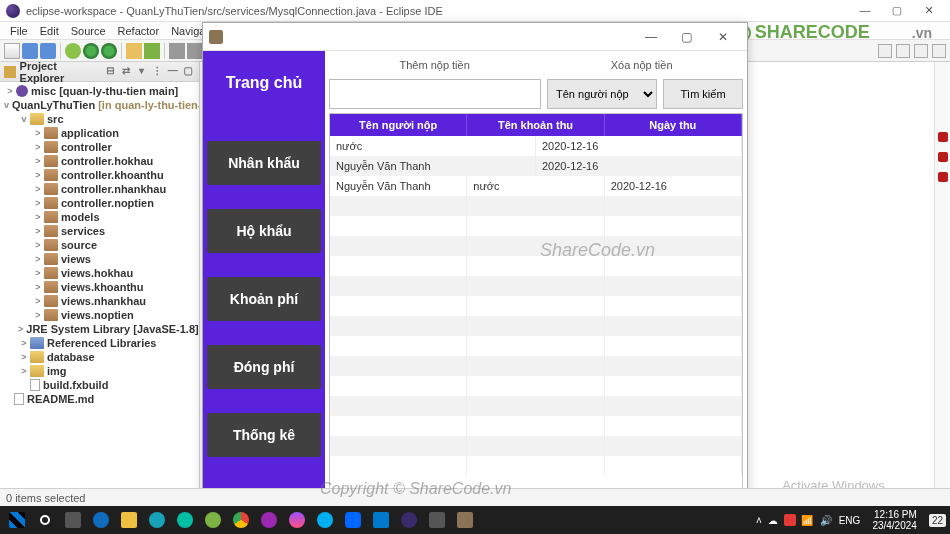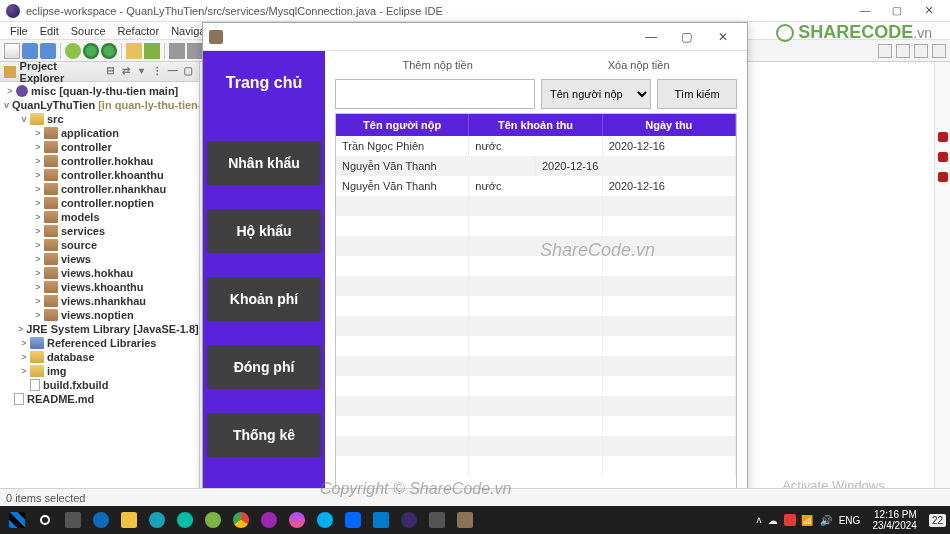--- a/index.html
+++ b/index.html
@@ -55,21 +55,21 @@
 .appwin-titlebar .aicon { width: 14px; height: 14px; background: #8b7355; margin-right: 6px; border-radius: 2px; }
 .appwin-titlebar .spacer { flex: 1; }
 .appwin-titlebar .wb { width: 36px; text-align: center; font-size: 12px; color: #555; cursor: default; }
 
 .appbody { flex: 1; display: flex; }
 .sidebar { width: 122px; background: #5a22db; display: flex; flex-direction: column; padding: 10px 0 0 0; }
 .sidebar-btn { margin: 0 4px 24px 4px; height: 44px; display: flex; align-items: center; justify-content: center; color: #fff; font-weight: bold; font-size: 14px; border-radius: 2px; cursor: pointer; }
 .sidebar-btn:not(.active) { background: #404040; }
 .sidebar-btn:first-child { background: transparent; font-size: 16px; margin-bottom: 36px; }
 
-.content { flex: 1; background: #fff; display: flex; flex-direction: column; padding: 0 10px; }
+.content { flex: 1; background: #fff; display: flex; flex-direction: column; padding: 0 4px; }
 .toplinks { height: 28px; display: flex; align-items: center; justify-content: space-around; font-size: 11px; color: #555; }
 .toplinks span { cursor: pointer; }
 .searchrow { height: 30px; display: flex; gap: 6px; margin-bottom: 4px; }
 .searchrow input { flex: 1; border: 1px solid #bbb; padding: 0 6px; font-size: 12px; }
 .searchrow select { width: 110px; border: 1px solid #bbb; background: #e8e8e8; font-size: 11px; padding: 0 4px; }
 .searchrow button { width: 80px; border: 1px solid #bbb; background: #e8e8e8; font-size: 11px; cursor: pointer; }
 
 .table { flex: 1; border: 1px solid #c4c4c4; display: flex; flex-direction: column; overflow: hidden; }
 .thead { height: 22px; background: #5a22db; color: #fff; display: flex; font-size: 11px; font-weight: bold; }
 .thead div { flex: 1; display: flex; align-items: center; justify-content: center; border-right: 1px solid rgba(255,255,255,0.2); }
@@ -84,21 +84,21 @@
 .rgutter .mark { position: absolute; width: 10px; height: 10px; left: 3px; border-radius: 2px; }
 
 
 .codepeek { position: absolute; right: 20px; top: 180px; font-family: Consolas, monospace; font-size: 11px; color: #333; line-height: 18px; }
 .codepeek .kw { color: #7f0055; font-weight: bold; }
 .codepeek .str { color: #2a00ff; }
 
 
 .sharecode-logo { position: absolute; right: 18px; top: -40px; font-size: 18px; font-weight: bold; color: #6aa84f; display: flex; align-items: center; }
 .sharecode-logo .sc-icon { width: 18px; height: 18px; border: 2px solid #6aa84f; border-radius: 50%; margin-right: 4px; position: relative; }
-.sharecode-logo .vn { color: #888; font-weight: normal; font-size: 14px; }
+.sharecode-logo .vn { color: #888; font-weight: bold; font-size: 14px; margin-left: 42px; }
 .right-toolbar { position: absolute; right: 4px; top: -18px; display: flex; gap: 4px; }
 .right-toolbar span { width: 14px; height: 14px; border: 1px solid #aaa; background: #f0f0f0; }
 
 
 .wm1 { position: absolute; left: 540px; top: 240px; font-size: 18px; color: rgba(120,120,120,0.5); font-style: italic; pointer-events: none; }
 .wm2 { position: absolute; left: 320px; top: 480px; font-size: 16px; color: rgba(120,120,120,0.6); font-style: italic; pointer-events: none; }
 .activate { position: absolute; right: 10px; bottom: 30px; text-align: left; color: #bbb; font-size: 13px; }
 .activate .sub { font-size: 10px; }
 
 
@@ -332,21 +332,20 @@
             <button>Tìm kiếm</button>
           </div>
           <div class="table">
             <div class="thead">
               <div>Tên người nộp</div>
               <div>Tên khoản thu</div>
               <div>Ngày thu</div>
             </div>
             <div class="tbody" id="tbody">
                 <div class="trow">
-                  <div>Trần Ngọc Phiên</div>
                   <div>nước</div>
                   <div>2020-12-16</div>
                 </div>
                 <div class="trow">
                   <div>Nguyễn Văn Thanh</div>
                   <div>2020-12-16</div>
                 </div>
                 <div class="trow">
                   <div>Nguyễn Văn Thanh</div>
                   <div>nước</div>

